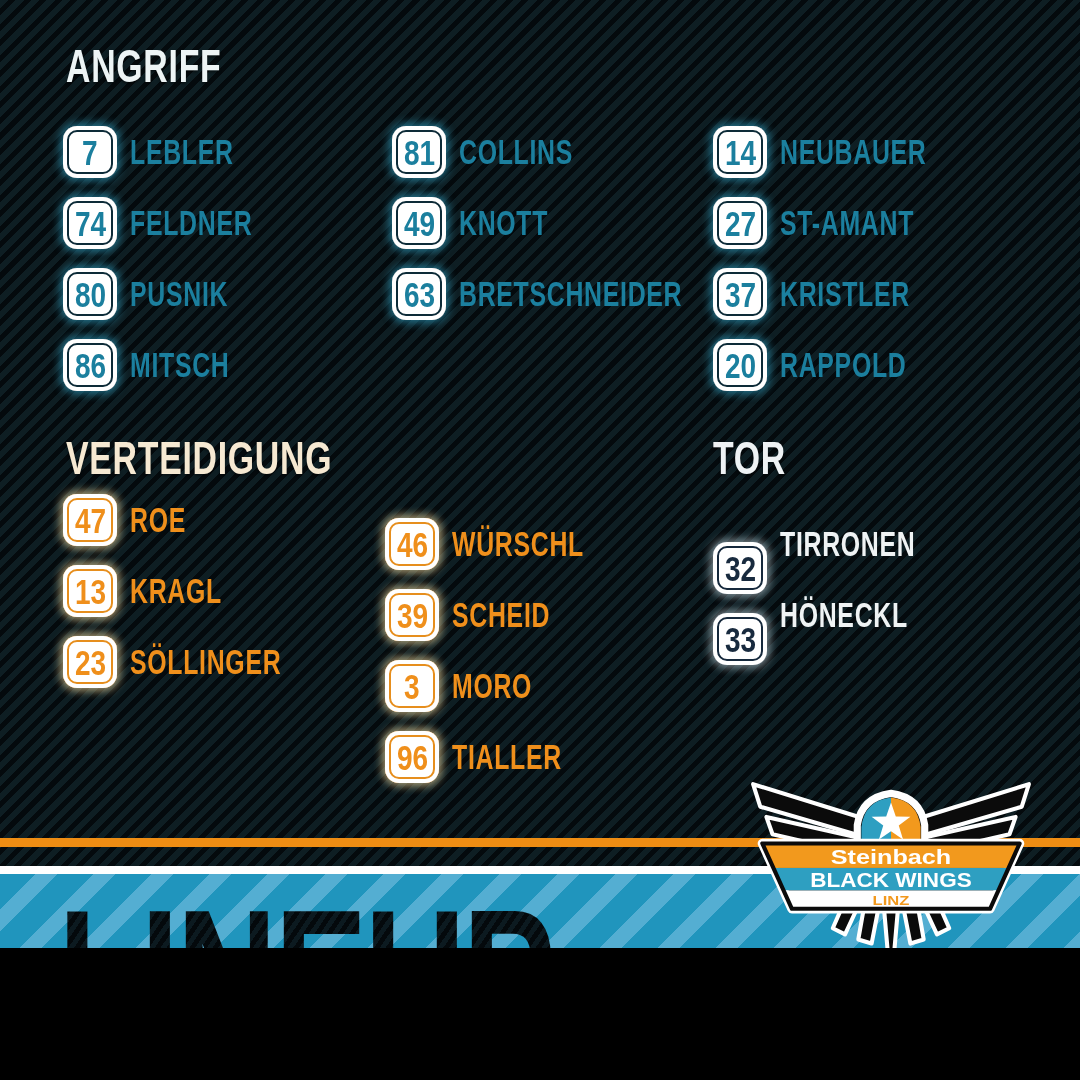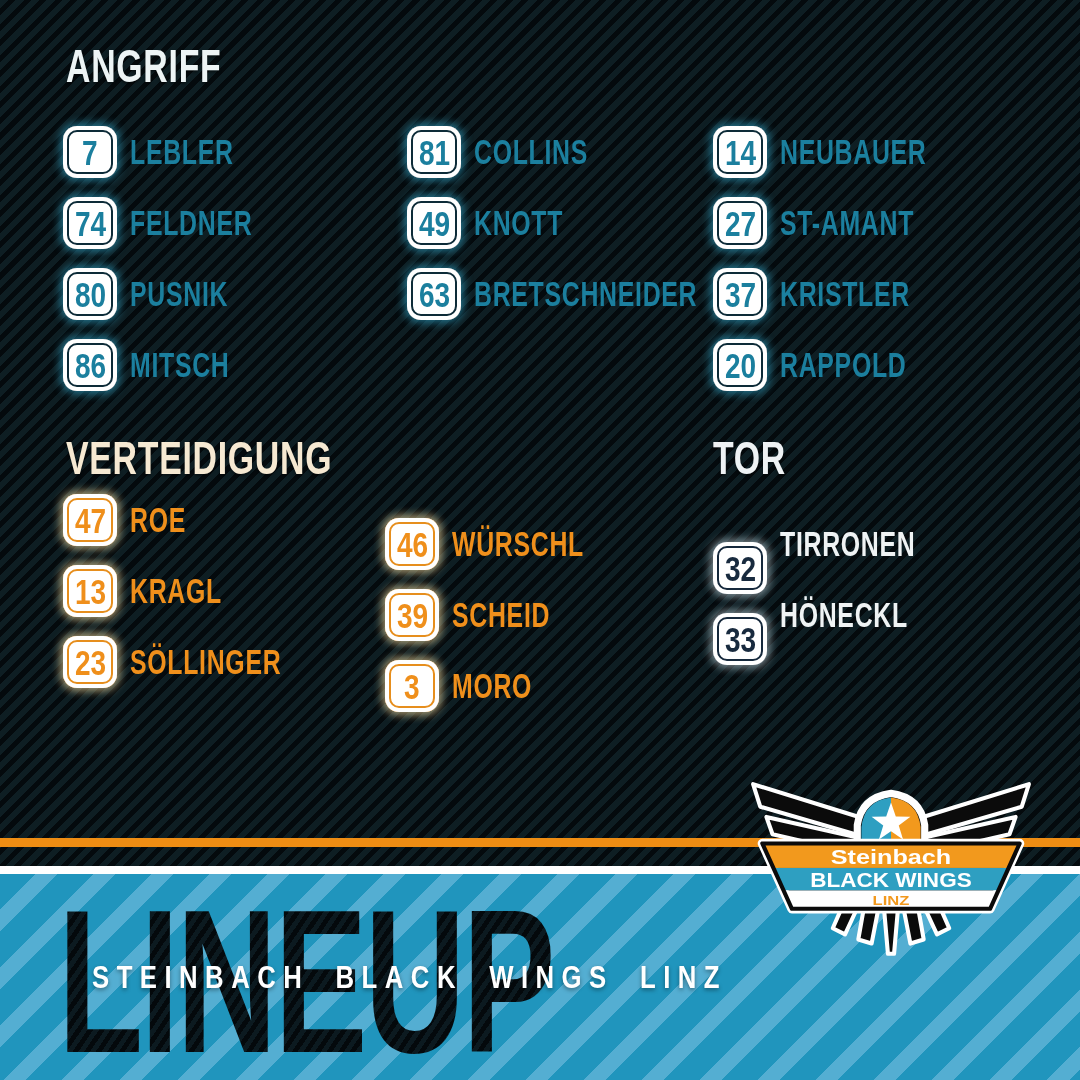--- a/index.html
+++ b/index.html
@@ -1,17 +1,17 @@
 <!DOCTYPE html>
 <html><head>
 <meta charset="utf-8">
 <style>
   html,body{margin:0;padding:0;background:#000;}
   .page{
-    position:relative;width:1080px;height:1080px;overflow:hidden;
+    position:relative;width:1080px;height:948px;overflow:hidden;
     background:repeating-linear-gradient(135deg,#0e1e23 0 6px,#040a0d 6px 11px);
     font-family:"Liberation Sans",sans-serif;
   }
   .heading{
     position:absolute;font-weight:bold;font-size:47px;letter-spacing:1px;
     transform:scaleX(.72);transform-origin:left top;line-height:1.2;white-space:nowrap;
     text-shadow:0 2px 3px rgba(0,0,0,.45);
   }
   .h-fw{color:#edf4f5}.h-df{color:#f6e9d2}.h-gk{color:#eef2f4}
   .col{position:absolute;display:flex;flex-direction:column;gap:19px;}
@@ -78,21 +78,21 @@
       <span class="name">PUSNIK</span>
     </div>
     <div class="row">
       <div class="badge">
           <span class="num">86</span>
         </div>
       <span class="name">MITSCH</span>
     </div>
   </div>
 
-  <div class="col fw" style="left:407px;top:126px">
+  <div class="col fw" style="left:392px;top:126px">
     <div class="row">
       <div class="badge">
           <span class="num">81</span>
         </div>
       <span class="name">COLLINS</span>
     </div>
     <div class="row">
       <div class="badge">
           <span class="num">49</span>
         </div>
@@ -167,20 +167,26 @@
       <div class="badge">
           <span class="num">39</span>
         </div>
       <span class="name">SCHEID</span>
     </div>
     <div class="row">
       <div class="badge">
           <span class="num">3</span>
         </div>
       <span class="name">MORO</span>
+    </div>
+    <div class="row">
+      <div class="badge">
+          <span class="num">96</span>
+        </div>
+      <span class="name">TIALLER</span>
     </div>
   </div>
 
   <div class="heading h-gk" style="left:713px;top:430px">TOR</div>
 
   <div class="col gk" style="left:713px;top:518px">
     <div class="row">
       <div class="badge">
           <span class="num">32</span>
         </div>

